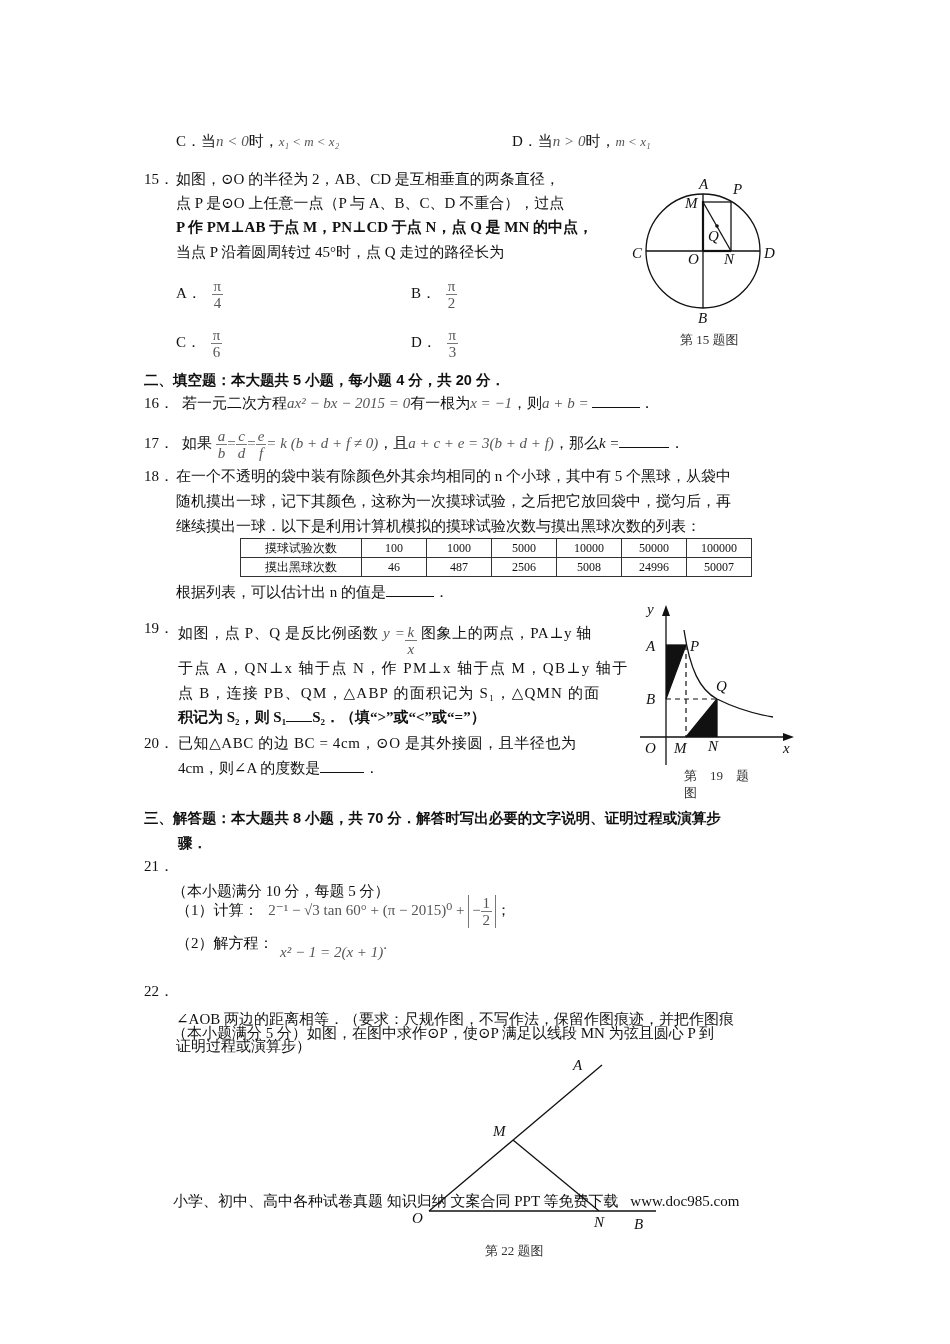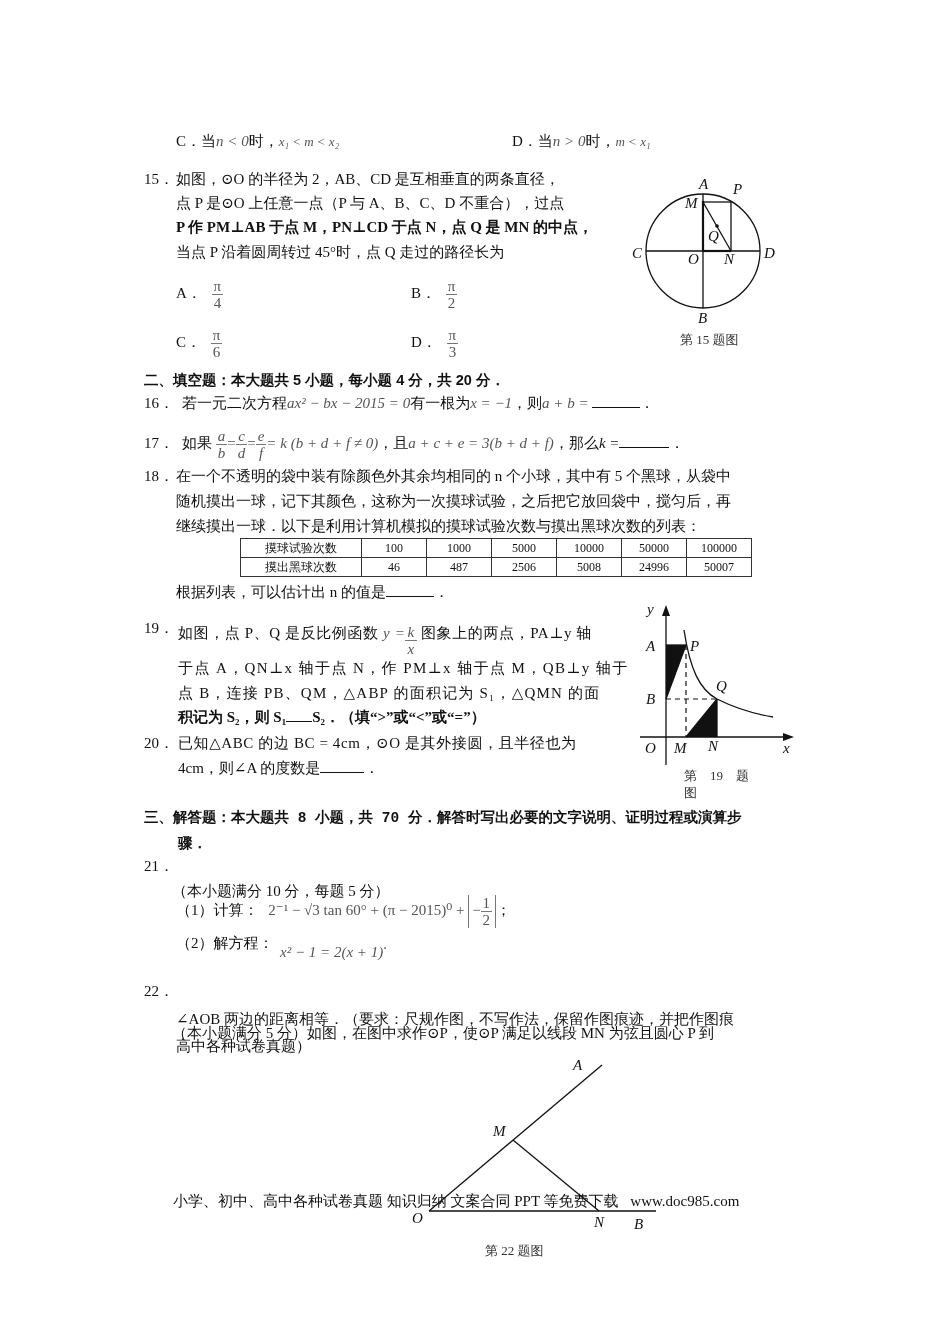--- a/index.html
+++ b/index.html
@@ -171,21 +171,21 @@
 </div>
 
 <div>
   <div class="abs" style="left:144px; top:733px;text-align:right;">20．</div>
   <div class="abs" style="left:178px; top:733px; letter-spacing:0.6px;">已知△ABC 的边 BC = 4cm，⊙O 是其外接圆，且半径也为</div>
   <div class="abs" style="left:178px; top:758px;">
     <span>4cm，则∠A 的度数是</span><span class="blank" style="width:44px"></span><span>．</span>
   </div>
 </div>
 
-<div class="abs bold" style="left:144px; top:808px;font-family:Liberation Mono, monospace;">三、解答题：本大题共 8 小题，共 70 分．解答时写出必要的文字说明、证明过程或演算步</div>
+<div class="abs bold" style="left:144px; top:808px;">三、解答题：本大题共 8 小题，共 70 分．解答时写出必要的文字说明、证明过程或演算步</div>
 <div class="abs bold" style="left:178px; top:833px;">骤．</div>
 
 <div>
   <div class="abs" style="left:144px; top:856px;">21．</div>
   <div class="abs" style="left:172px; top:856px;margin-top:25px;">（本小题满分 10 分，每题 5 分）</div>
   <div class="abs" style="left:176px; top:895px;">
     <span>（1）计算：</span>
     <span class="math" style="margin-left:6px">2⁻¹ − √3 tan 60° +</span>
     <span class="math" style="margin-left:0">(π − 2015)⁰ +</span>
     <span style="display:inline-block; border-left:1px solid #777; border-right:1px solid #777; padding:0 3px; vertical-align:middle;"><span class="math">−</span><span class="frac"><span class="num">1</span><span class="den">2</span></span></span><span>；</span>
@@ -193,21 +193,21 @@
   <div class="abs" style="left:176px; top:933px;">（2）解方程：</div>
   <div class="abs math" style="left:280px; top:942px;">
     <span class="mathi">x² − 1 = 2(x + 1)</span><span style="position:relative; top:-8px;">.</span>
   </div>
 </div>
 
 <div>
   <div class="abs" style="left:144px; top:981px;">22．</div>
   <div class="abs" style="left:172px; top:1023px;">（本小题满分 5 分）如图，在图中求作⊙P，使⊙P 满足以线段 MN 为弦且圆心 P 到</div>
   <div class="abs" style="left:176px; top:1009px;">∠AOB 两边的距离相等．（要求：尺规作图，不写作法，保留作图痕迹，并把作图痕</div>
-  <div class="abs" style="left:176px; top:1036px;">高中各种试卷真题）</div>
+  <div class="abs" style="left:176px; top:1036px;">证明过程或演算步）</div>
 
   <svg style="left:0; top:0;" width="950" height="1344">
     <line x1="429" y1="1211" x2="602" y2="1065" stroke="#111" stroke-width="1.3"></line>
     <line x1="429" y1="1211" x2="656" y2="1211" stroke="#111" stroke-width="1.3"></line>
     <line x1="513" y1="1140" x2="599" y2="1211" stroke="#111" stroke-width="1.3"></line>
     <text x="573" y="1070">A</text>
     <text x="493" y="1136">M</text>
     <text x="412" y="1223">O</text>
     <text x="594" y="1227">N</text>
     <text x="634" y="1229">B</text>

